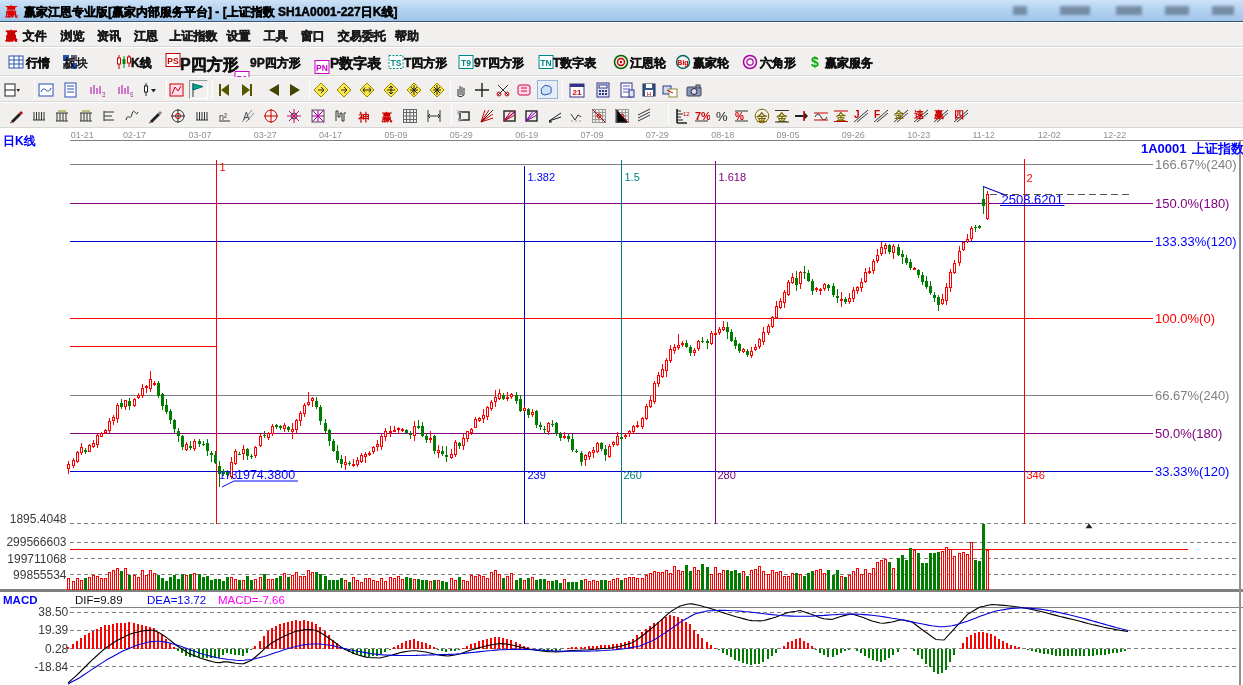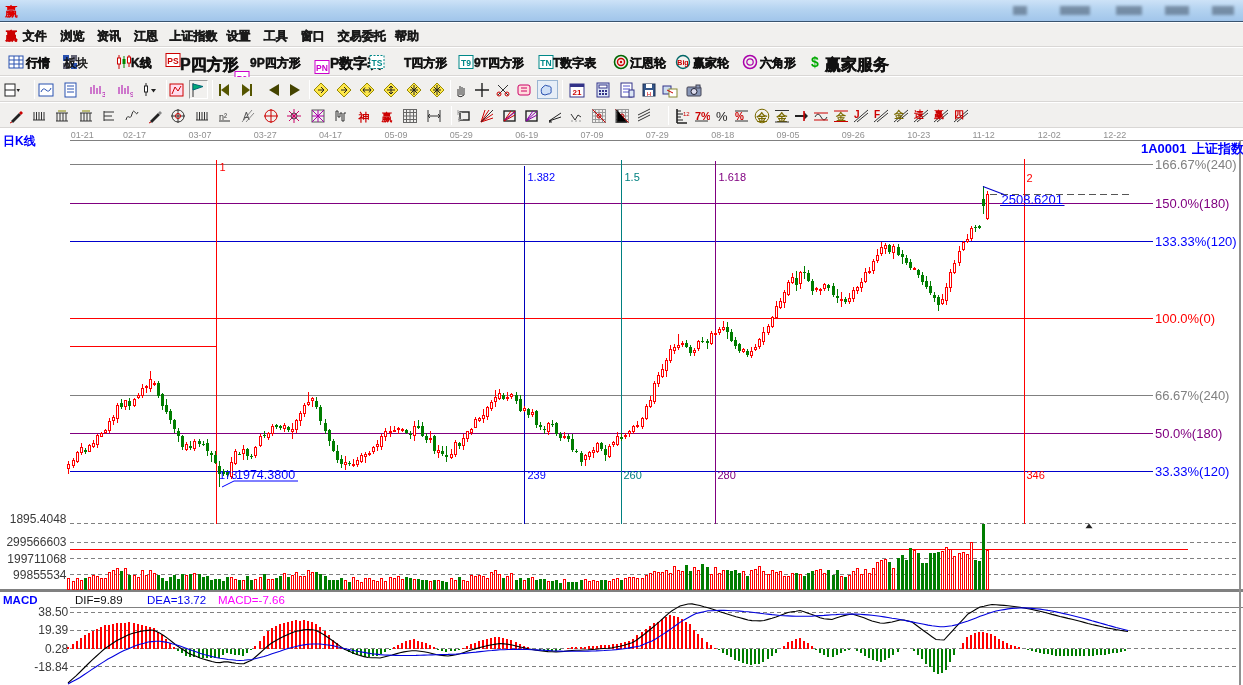--- a/index.html
+++ b/index.html
@@ -2,20 +2,21 @@
 <html><head><meta charset="utf-8"><style>
 *{margin:0;padding:0;box-sizing:border-box}
 body{font-family:"Liberation Sans",sans-serif;width:1243px;height:685px;overflow:hidden;background:#fff}
 .ck{-webkit-text-stroke:0.45px}
 #app{position:relative;width:1243px;height:685px}
 .tb{position:absolute;left:0;width:1243px;background:#f1f0ee}
 </style></head><body>
 <div id="app">
 <div style="position:absolute;left:0;top:0;width:1243px;height:22px;background:linear-gradient(180deg,#cde2f7 0%,#b4d3f0 45%,#a1c5ea 100%);border-bottom:1px solid #39536f">
 <span style="position:absolute;left:5px;top:3px;color:#d00;font-weight:bold;font-size:13px">赢</span>
+<span class="ck" style="position:absolute;left:24px;top:4px;font-size:12px;color:#000;font-weight:bold">赢家江恩专业版[赢家内部服务平台] - [上证指数  SH1A0001-227日K线]</span>
 <div style="position:absolute;left:1013px;top:6px;width:14px;height:9px;background:#44566b;opacity:.55;filter:blur(1.6px)"></div>
       <div style="position:absolute;left:1060px;top:6px;width:30px;height:9px;background:#44566b;opacity:.55;filter:blur(1.6px)"></div>
       <div style="position:absolute;left:1116px;top:6px;width:26px;height:9px;background:#44566b;opacity:.55;filter:blur(1.6px)"></div>
       <div style="position:absolute;left:1165px;top:6px;width:24px;height:9px;background:#44566b;opacity:.55;filter:blur(1.6px)"></div>
       <div style="position:absolute;left:1212px;top:6px;width:22px;height:9px;background:#44566b;opacity:.55;filter:blur(1.6px)"></div>
 </div>
 <div class="tb" style="top:23px;height:24px;border-bottom:1px solid #d9d7d5;font-size:12px">
       <span class="ck" style="position:absolute;left:5.4px;top:5px;color:#cc0000;font-weight:bold">赢</span>
       <span class="ck" style="position:absolute;left:22.8px;top:5px;color:#1a1a1a;font-weight:bold">文件</span>
       <span class="ck" style="position:absolute;left:60.5px;top:5px;color:#1a1a1a;font-weight:bold">浏览</span>
@@ -73,21 +74,21 @@
         </svg>
       </div>
       <span class="ck" style="position:absolute;left:250px;top:7px;font-size:12px;color:#111;font-weight:bold">9P四方形</span>
       <div style="position:absolute;left:314px;top:12px;height:14px;width:16px">
         <svg width="16" height="16" viewBox="0 0 16 16" style="position:absolute;top:50%;transform:translateY(-50%)">
           <rect x="1" y="1.5" width="14" height="13" fill="#fff" stroke="#c0c"></rect>
           <text x="8" y="11.5" font-size="8.5" font-weight="bold" fill="#c0c" text-anchor="middle" font-family="Liberation Sans">PN</text>
         </svg>
       </div>
       <span class="ck" style="position:absolute;left:330px;top:7px;font-size:14px;color:#111;font-weight:bold">P数字表</span>
-      <div style="position:absolute;left:369px;top:0;height:28px;width:16px">
+      <div style="position:absolute;left:388px;top:0;height:28px;width:16px">
         <svg width="16" height="16" viewBox="0 0 16 16" style="position:absolute;top:50%;transform:translateY(-50%)">
           <rect x="1" y="1.5" width="14" height="13" fill="#fff" stroke="#088" stroke-dasharray="2 1.5"></rect>
           <text x="8" y="11.5" font-size="8.5" font-weight="bold" fill="#088" text-anchor="middle" font-family="Liberation Sans">TS</text>
         </svg>
       </div>
       <span class="ck" style="position:absolute;left:404px;top:7px;font-size:12px;color:#111;font-weight:bold">T四方形</span>
       <div style="position:absolute;left:458px;top:0;height:28px;width:16px">
         <svg width="16" height="16" viewBox="0 0 16 16" style="position:absolute;top:50%;transform:translateY(-50%)">
           <rect x="1" y="1.5" width="14" height="13" fill="#fff" stroke="#088"></rect>
           <text x="8" y="11.5" font-size="8.5" font-weight="bold" fill="#088" text-anchor="middle" font-family="Liberation Sans">T9</text>
@@ -121,21 +122,21 @@
           <circle cx="8" cy="8" r="6.5" fill="none" stroke="#a0a" stroke-width="1.5"></circle>
           <circle cx="8" cy="8" r="3.2" fill="none" stroke="#a0a" stroke-width="1.2"></circle>
         </svg>
       </div>
       <span class="ck" style="position:absolute;left:760px;top:7px;font-size:12px;color:#111;font-weight:bold">六角形</span>
       <div style="position:absolute;left:807px;top:0;height:28px;width:16px">
         <svg width="16" height="16" viewBox="0 0 16 16" style="position:absolute;top:50%;transform:translateY(-50%)">
           <text x="8" y="13" font-size="14" font-weight="bold" fill="#0a0" text-anchor="middle" font-family="Liberation Sans">$</text>
         </svg>
       </div>
-      <span class="ck" style="position:absolute;left:825px;top:7px;font-size:16px;color:#111;font-weight:bold">赢家服务</span>
+      <span class="ck" style="position:absolute;left:825px;top:7px;font-size:12px;color:#111;font-weight:bold">赢家服务</span>
     </div>
 <div class="tb" id="tb2" style="top:77px;height:25px;border-bottom:1px solid #d9d7d5">
       <div style="position:absolute;left:4px;top:3px;width:26px;height:19px;">
         <svg width="16" height="16" viewBox="0 0 16 16" style="position:absolute;top:50%;transform:translateY(-50%)">
           <rect x="1" y="2" width="10" height="12" fill="#fff" stroke="#222"></rect>
           <line x1="1" y1="8" x2="11" y2="8" stroke="#222"></line>
           <path d="M12.5,7 L16,7 L14.2,10 Z" fill="#222"></path>
         </svg>
       </div>
       <div style="position:absolute;left:34px;top:3px;width:1px;height:19px;background:#c8c6c4;border-right:1px solid #fff"></div>

